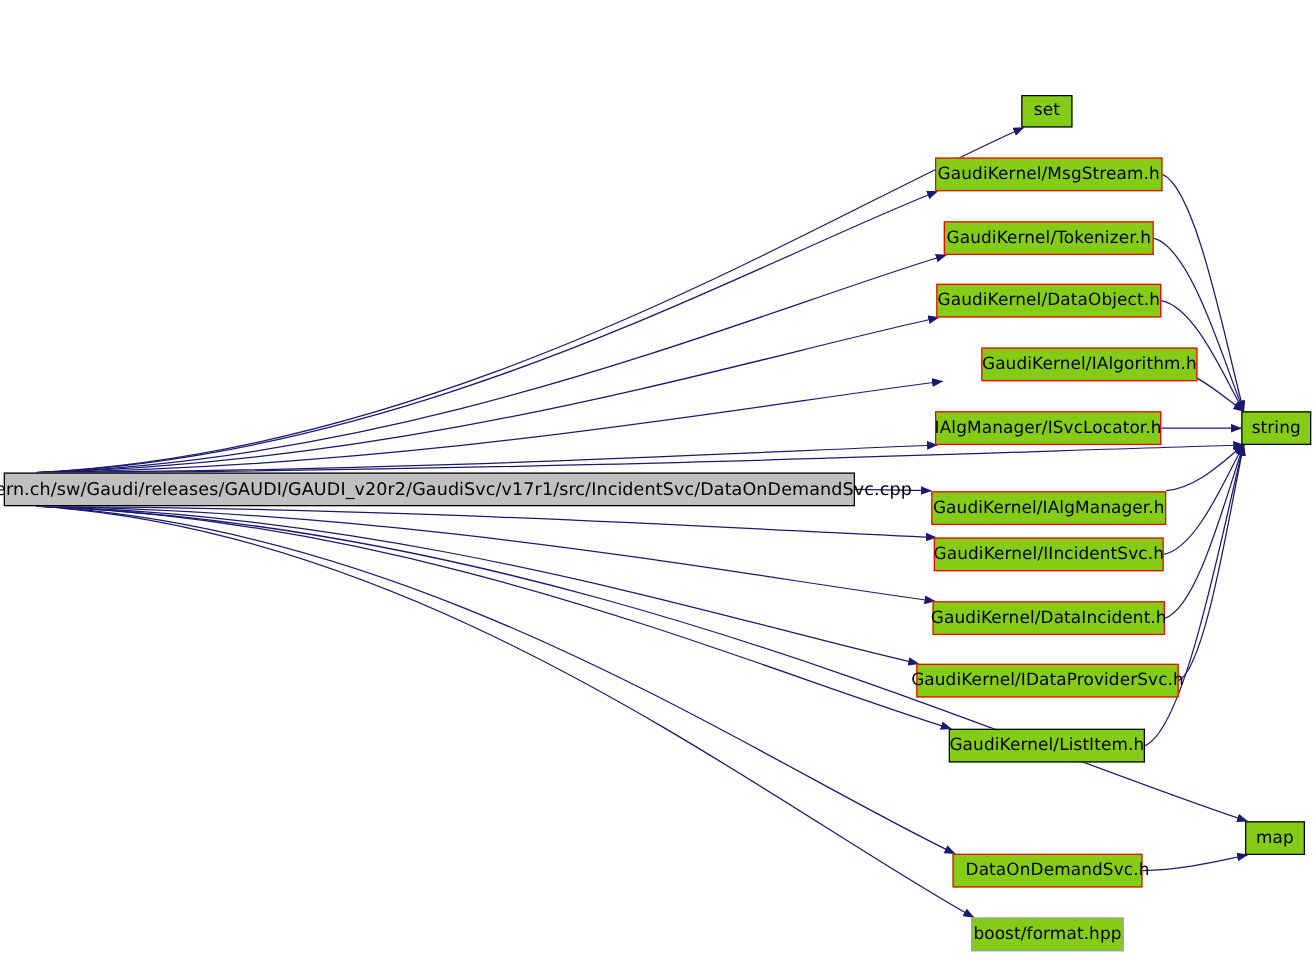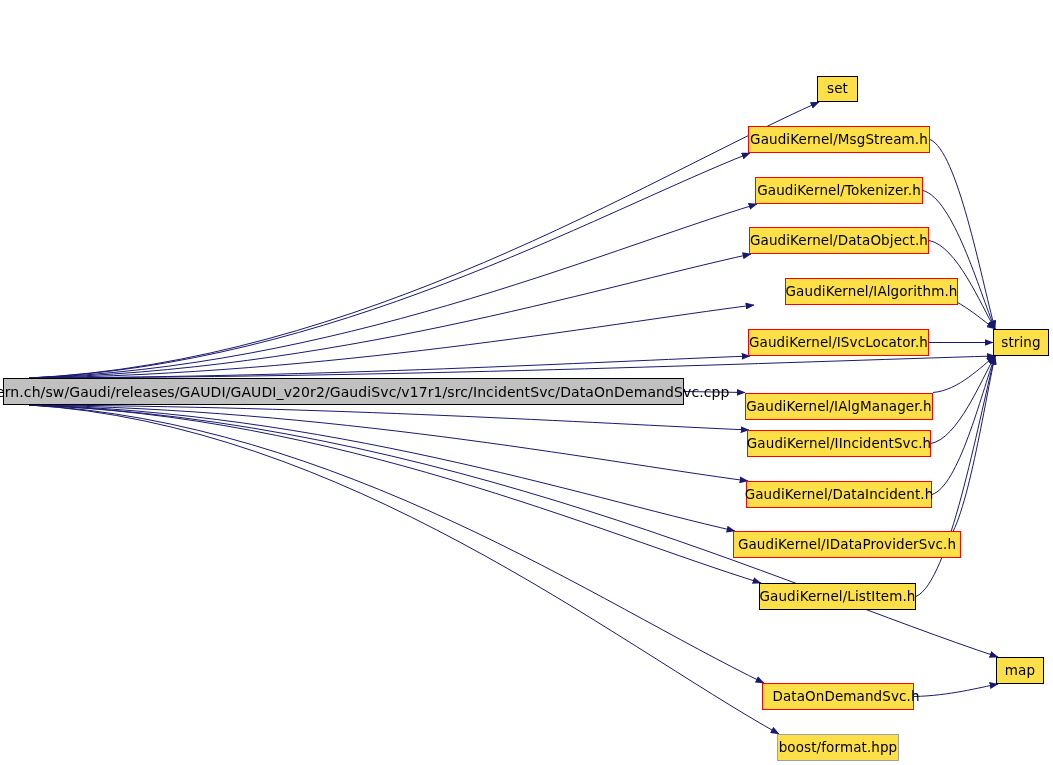--- a/index.html
+++ b/index.html
@@ -18,21 +18,21 @@
     position:absolute;left:0;top:0;
     width:1053px;height:765px;
     pointer-events:none;
   }
   .node{
     position:absolute;
     box-sizing:border-box;
     display:flex;
     align-items:center;
     justify-content:center;
-    background:#fde047;
+    background:#84cc16;
     border:1px solid #000000;
     white-space:nowrap;
     line-height:1;
     z-index:3;
   }
   .node .node-label{
     display:block;
     font-size:13.5px;
     color:#000000;
     letter-spacing:0.1px;
@@ -96,32 +96,32 @@
     <div class="node red" style="left: 755px; top: 177px; width: 168px; height: 27px;">
       <span class="node-label">GaudiKernel/Tokenizer.h</span>
     </div>
     <div class="node red" style="left: 749px; top: 227px; width: 180px; height: 27px;">
       <span class="node-label">GaudiKernel/DataObject.h</span>
     </div>
     <div class="node red" style="left: 752px; top: 278px; width: 173px; height: 27px; margin-left: 33px;">
       <span class="node-label">GaudiKernel/IAlgorithm.h</span>
     </div>
     <div class="node red" style="left: 748px; top: 329px; width: 181px; height: 27px;">
-      <span class="node-label">GaudiKernel/ISvcLocator.h</span>
+      <span class="node-label">IAlgManager/ISvcLocator.h</span>
     </div>
     <div class="node red" style="left: 745px; top: 393px; width: 188px; height: 27px;">
       <span class="node-label">GaudiKernel/IAlgManager.h</span>
     </div>
     <div class="node red" style="left: 747px; top: 430px; width: 184px; height: 27px;">
       <span class="node-label">GaudiKernel/IIncidentSvc.h</span>
     </div>
     <div class="node red" style="left: 746px; top: 481px; width: 186px; height: 27px;">
       <span class="node-label">GaudiKernel/DataIncident.h</span>
     </div>
-    <div class="node red" style="left: 733px; top: 531px; width: 228px; height: 27px;">
+    <div class="node red" style="left: 733px; top: 531px; width: 210px; height: 27px;">
       <span class="node-label">GaudiKernel/IDataProviderSvc.h</span>
     </div>
     <div class="node black" style="left: 759px; top: 583px; width: 157px; height: 27px;">
       <span class="node-label">GaudiKernel/ListItem.h</span>
     </div>
     <div class="node red" style="left: 762px; top: 683px; width: 152px; height: 27px; padding-left: 16px;">
       <span class="node-label">DataOnDemandSvc.h</span>
     </div>
     <div class="node grey" style="left: 777px; top: 734px; width: 122px; height: 27px;">
       <span class="node-label">boost/format.hpp</span>

